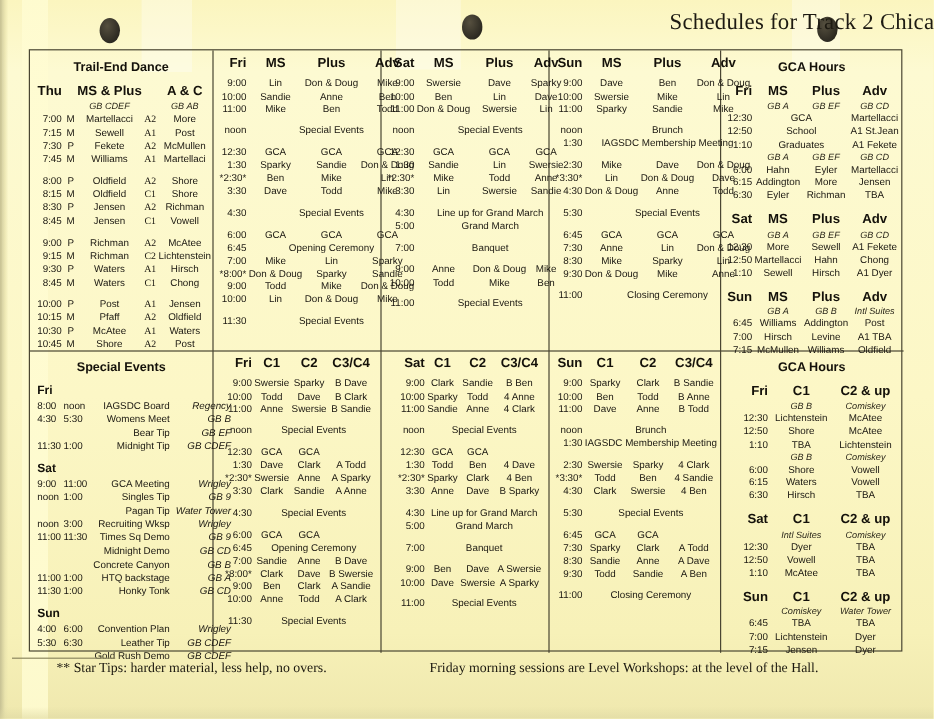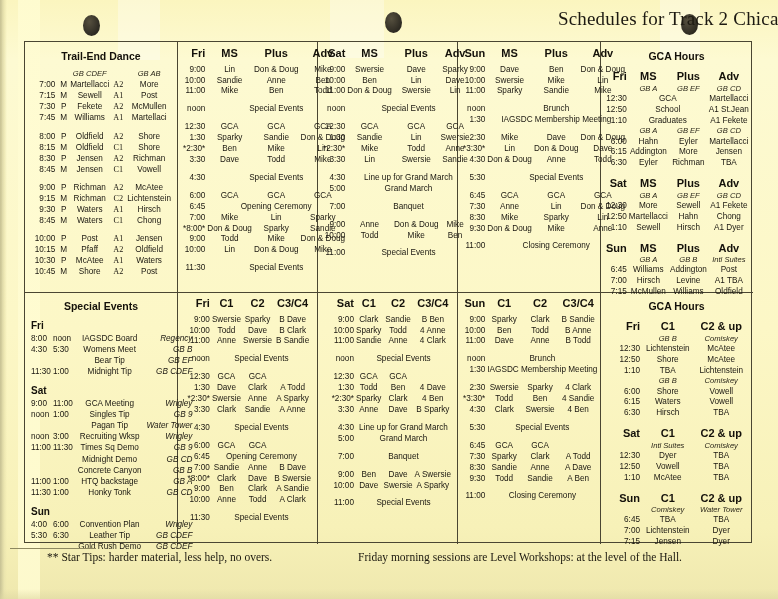--- a/index.html
+++ b/index.html
@@ -57,21 +57,21 @@
   table.ted .tm{width:30px;text-align:right;padding-right:3px;}
   table.ted .mp{width:12px;text-align:center;}
   table.ted .nm{text-align:center;}
   table.ted .lv{width:20px;text-align:center;font-family:Liberation Serif, serif;}
 
   
   table.spev{border-collapse:collapse;font-size:8.2px;line-height:1.36;width:100%;}
   table.spev td{padding:0 1px;white-space:nowrap;vertical-align:top;}
   table.spev .t1{width:26px;text-align:left;}
   table.spev .t2{width:26px;text-align:left;}
-  table.spev .ev{text-align:center;padding-left:4px;}
+  table.spev .ev{text-align:right;padding-left:4px;}
   table.spev .hall{text-align:right;font-style:italic;padding-left:4px;}
   .daylab{font-weight:bold;font-size:10px;color:#14110a;}
 
   .footer{position:absolute;left:0;top:551px;width:778px;
      font-family:"Liberation Serif", serif;font-size:11.5px;color:#1b180f;}
   .foot-a{position:absolute;left:47px;top:0;}
   .foot-b{position:absolute;left:358px;top:0;}
   .foot-rule{position:absolute;left:10px;top:548px;width:86px;height:1px;background:#8d8860;}
 </style>
 </head>
@@ -94,20 +94,27 @@
   <div class="vline" style="left:152px"></div>
   <div class="vline" style="left:292px"></div>
   <div class="vline" style="left:432px"></div>
   <div class="vline" style="left:575px"></div>
   <div class="hline" style="top:250px"></div>
 
   <div class="cell" id="c-ted" style="left:0;top:0;width:152px;height:250px;">
       <div class="blk-head">Trail-End Dance</div>
       <table class="ted">
         <tbody>
+          <tr class="hdr">
+            <td class="tm">Thu</td>
+            <td class="mp"></td>
+            <td class="nm">MS &amp; Plus</td>
+            <td class="lv"></td>
+            <td class="nm">A &amp; C</td>
+          </tr>
           <tr class="sub">
             <td></td>
             <td></td>
             <td class="nm">GB CDEF</td>
             <td></td>
             <td class="nm">GB AB</td>
           </tr>
           <tr>
             <td class="tm">7:00</td>
             <td class="mp">M</td>

